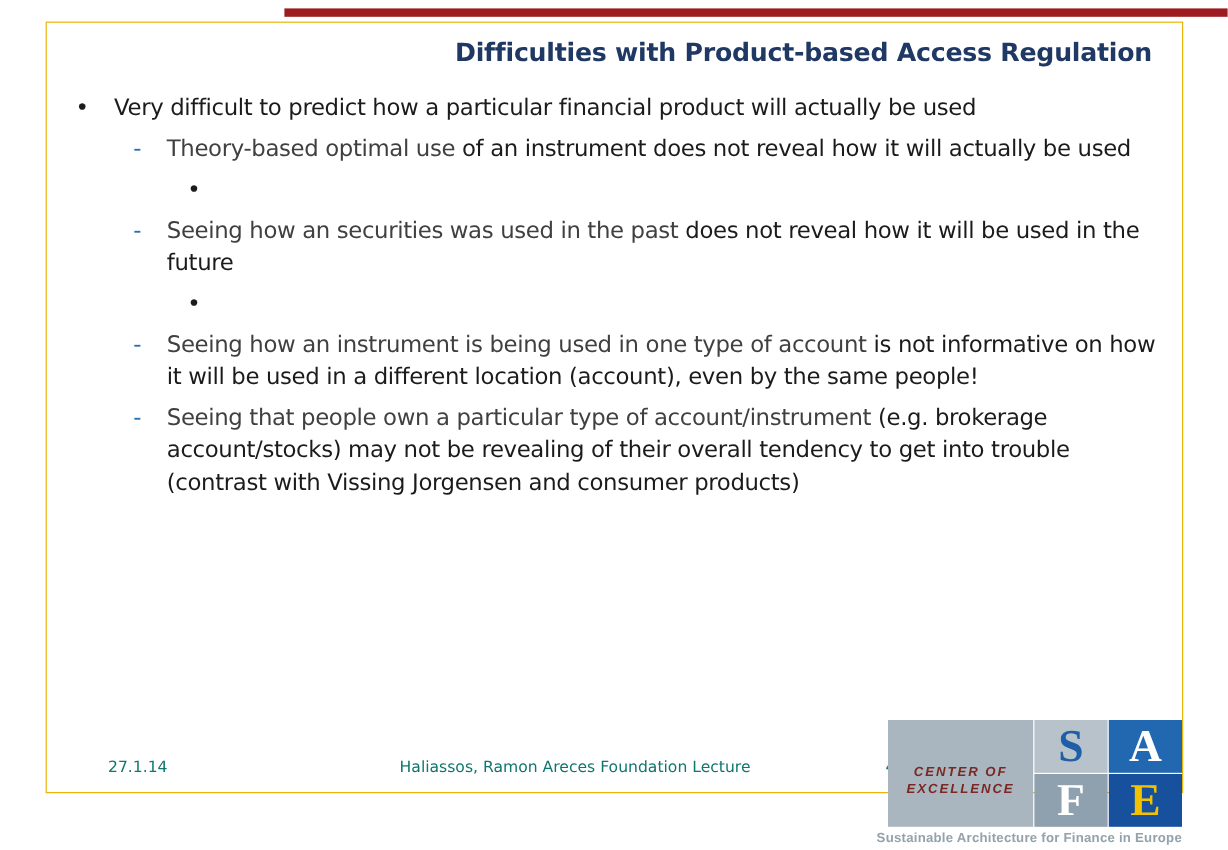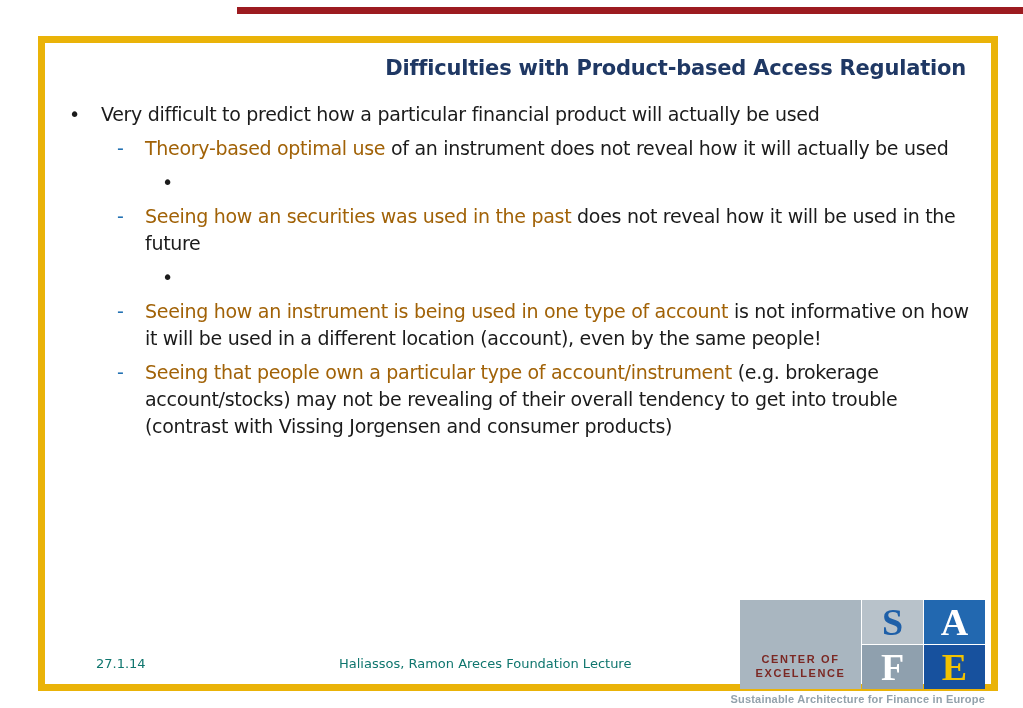--- a/index.html
+++ b/index.html
@@ -10,22 +10,22 @@
     overflow:hidden;
     font-family:"DejaVu Sans", "Liberation Sans", sans-serif;
   }
 
   .topbar {
     position:absolute; left:237px; right:0; top:7px; height:7px;
     background:#9C1B20;
   }
 
   .frame {
-    position:absolute; left:38px; top:36px; width:946px; height:641px;
-    border:7px solid #eab308; background:#ffffff;
+    position:absolute; left:38px; top:18px; width:946px; height:641px;
+    border:1px solid #eab308; background:#ffffff;
   }
 
   .title {
     position:absolute; top:13px; left:0; right:25px;
     text-align:right;
     font-size:21px; font-weight:bold; color:#1F3864;
     letter-spacing:-0.2px;
   }
 
   .content {
@@ -39,38 +39,38 @@
     margin-bottom:7px;
   }
   .marker { flex:none; }
   .l1 { padding-left:24px; }
   .l1 .marker { width:32px; }
   .l2 { padding-left:72px; }
   .l2 .marker { width:28px; color:#2271B3; }
   .l3 { padding-left:117px; }
   .l3 .marker { width:23px; }
   .text { flex:1; }
-  .lead { color:#a16207; }
+  .lead { color:#404040; }
 
   .footer-item {
     position:absolute; top:613px;
     font-size:13px; color:#0f766e; letter-spacing:0;margin-left:28px;
   }
   .footer-date { left:23px; }
   .footer-lecture { left:266px; }
   .footer-page { left:671px; }
 
   .logo {
     position:absolute; left:740px; top:600px; width:245px;
   }
   .logo-main { display:flex; gap:1px; height:89px; }
   .logo-center {
     width:121px; background:#A9B6C0;
     display:flex; flex-direction:column; justify-content:flex-end; align-items:center;
-    padding-bottom:9px; box-sizing:border-box;
+    padding-bottom:24px; box-sizing:border-box;font-style:italic;
   }
   .logo-center-line {
     font-family:"Liberation Sans", sans-serif;
     font-size:11px; font-weight:bold; letter-spacing:1.6px;
     color:#7B2823; line-height:14px; white-space:nowrap;
   }
   .logo-tiles {
     flex:1;
     display:grid;
     grid-template-columns:1fr 1fr;

